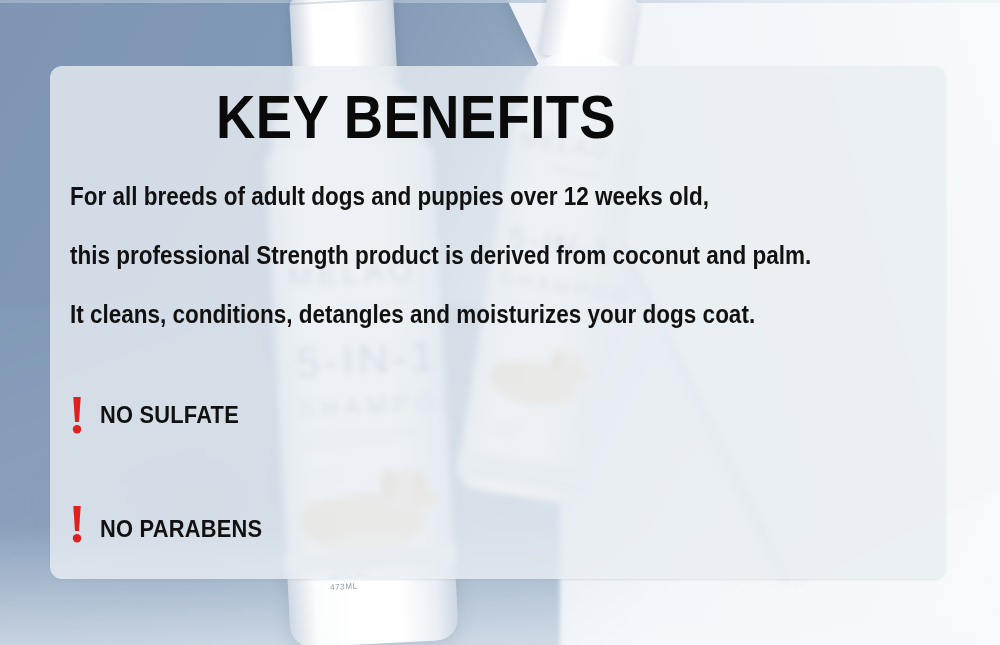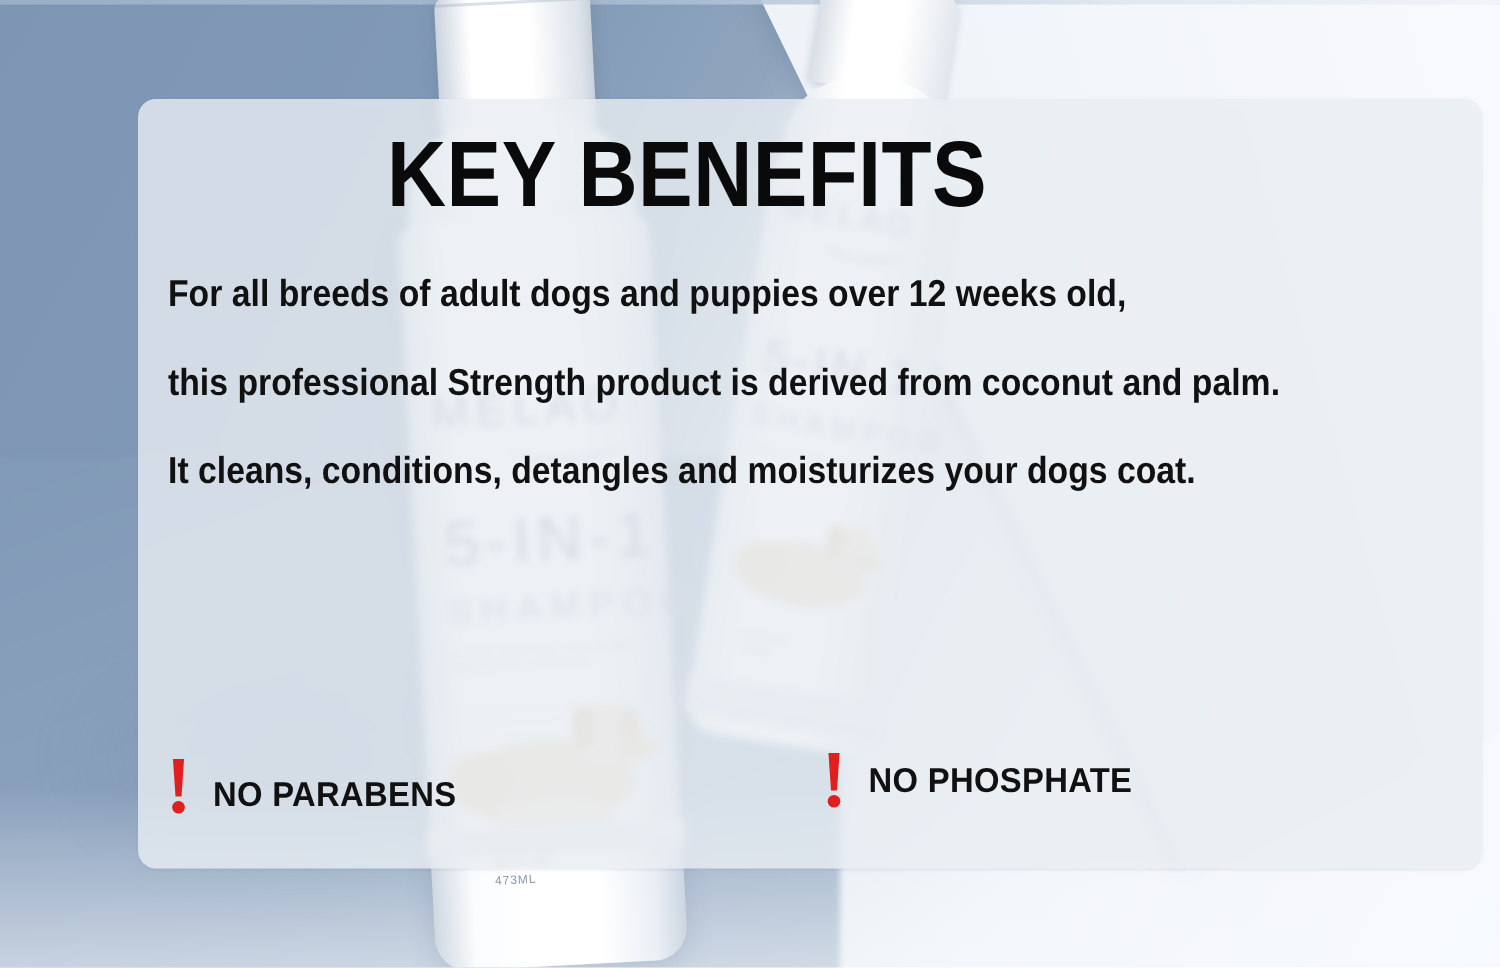--- a/index.html
+++ b/index.html
@@ -195,21 +195,20 @@
 
   
   #card {
     position: absolute;
     left: 50px; top: 66px;
     width: 896px; height: 513px;
     border-radius: 12px;
     background: rgba(233,238,243,.80);
     backdrop-filter: blur(3px);
     box-shadow: 0 1px 2px rgba(120,140,165,.18);
-    margin-left: 42px;
   }
 
   
   .title {
     position: absolute;
     left: 166px; top: 20px;
     font-family: "Liberation Sans Narrow", "Liberation Sans", sans-serif;
     font-weight: 700;
     font-size: 62px;
     line-height: 1;
@@ -334,36 +333,36 @@
   </div>
 
   <div id="card">
 
     <div class="title">KEY BENEFITS</div>
 
     <div class="para" id="para-1">For all breeds of adult dogs and puppies over 12 weeks old,</div>
     <div class="para" id="para-2">this professional Strength product is derived from coconut and palm.</div>
     <div class="para" id="para-3">It cleans, conditions, detangles and moisturizes your dogs coat.</div>
 
+    <div class="feature" id="feature-0">
+      <span class="excl">
+        <svg viewBox="0 0 18 38" width="18" height="38" aria-hidden="true">
+          <path d="M5.3 1 H12.7 L11.0 26 H7.0 Z" fill="#e01f1f"></path>
+          <circle cx="9" cy="33.2" r="4.2" fill="#e01f1f"></circle>
+        </svg>
+      </span>
+      <span class="flabel">NO SULFATE</span>
+    </div>
 
 
     <div class="feature" id="feature-2">
       <span class="excl">
         <svg viewBox="0 0 18 38" width="18" height="38" aria-hidden="true">
           <path d="M5.3 1 H12.7 L11.0 26 H7.0 Z" fill="#e01f1f"></path>
           <circle cx="9" cy="33.2" r="4.2" fill="#e01f1f"></circle>
         </svg>
       </span>
       <span class="flabel">NO PARABENS</span>
     </div>
 
-    <div class="feature" id="feature-3">
-      <span class="excl">
-        <svg viewBox="0 0 18 38" width="18" height="38" aria-hidden="true">
-          <path d="M5.3 1 H12.7 L11.0 26 H7.0 Z" fill="#e01f1f"></path>
-          <circle cx="9" cy="33.2" r="4.2" fill="#e01f1f"></circle>
-        </svg>
-      </span>
-      <span class="flabel">NO PHOSPHATE</span>
-    </div>
 
   </div>
 </div>
 
 </body></html>

